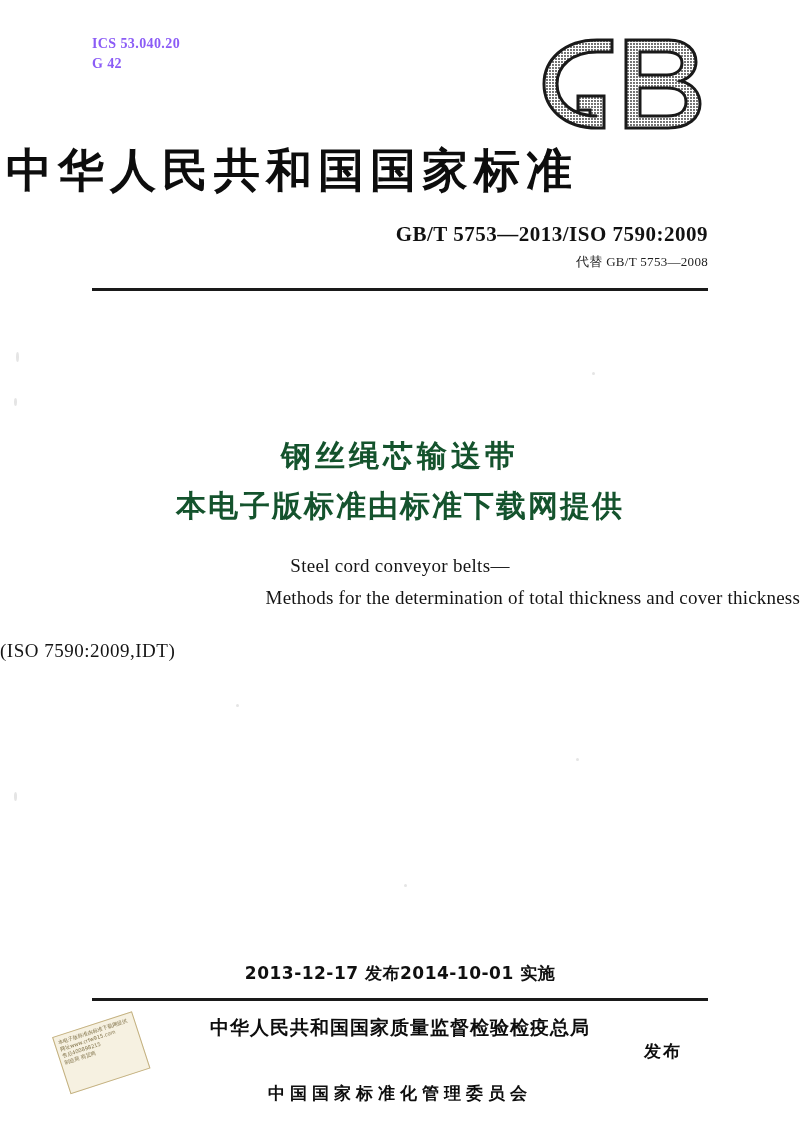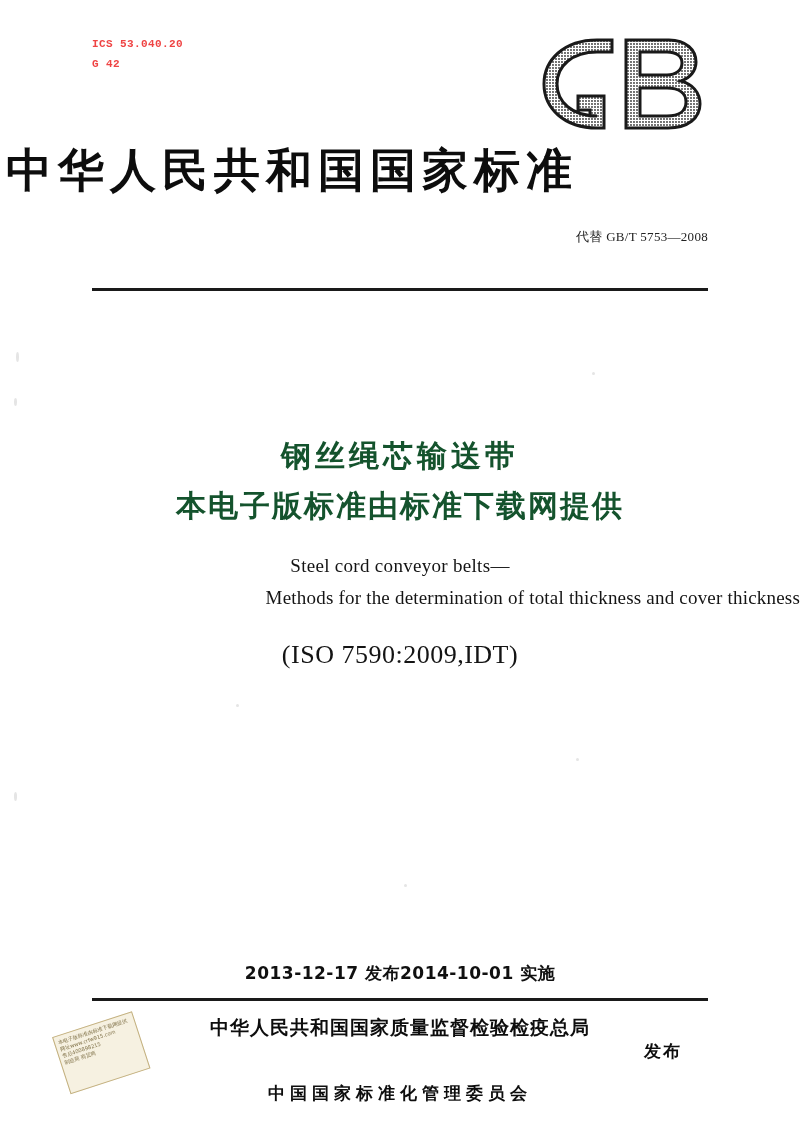--- a/index.html
+++ b/index.html
@@ -22,26 +22,26 @@
     position: absolute;
     background: #cfcfcf;
     border-radius: 50%;
     opacity: .55;
   }
 
   .ics {
     position: absolute;
     left: 92px;
     top: 34px;
-    font-family: Liberation Mono, monospace;
-    font-size: 11px;
+    font-family: Liberation Serif, serif;
+    font-size: 14px;
     font-weight: 700;
     letter-spacing: .4px;
     line-height: 20px;
-    color: #ef4444;
+    color: #8b5cf6;
   }
   .ics div { white-space: pre; }
 
   
   .gb-logo {
     position: absolute;
     right: 86px;
     top: 34px;
     width: 180px;
     height: 100px;
@@ -131,23 +131,22 @@
     line-height: 32px;
     letter-spacing: .2px;
     text-align: right;
   }
 
   .iso-line {
     position: absolute;
     left: 0;
     right: 0;
     top: 640px;
-    text-align: center;
     font-family: "Liberation Serif", serif;
-    font-size: 26px;
+    font-size: 19px;
     color: #141414;
     letter-spacing: .5px;
   }
 
   .date-row {
     position: absolute;
     left: 92px;
     right: 92px;
     top: 962px;
     display: flex;
@@ -257,20 +256,21 @@
 
       <path d="M92 6 L135 6 C152 6 162 16 162 28 C162 37 156 44 147 47 C158 50 166 58 166 70 C166 84 154 94 134 94 L92 94 Z
                M106 18 L106 41 L133 41 C142 41 148 36 148 29 C148 22 142 18 133 18 Z
                M106 54 L106 82 L133 82 C145 82 152 77 152 68 C152 59 145 54 133 54 Z" fill="url(#hatch)" stroke="#1a1a1a" stroke-width="3"></path>
     </svg>
   </div>
 
   <div class="national-title">中华人民共和国国家标准</div>
 
   <div class="std-no">
+    <div class="main">GB/T 5753—2013/ISO 7590:2009</div>
     <div class="replace">代替 GB/T 5753—2008</div>
   </div>
 
   <div class="rule-top"></div>
 
   <div class="title-cn">
     <div class="l1">钢丝绳芯输送带</div>
     <div class="l2">本电子版标准由标准下载网提供</div>
   </div>
 

